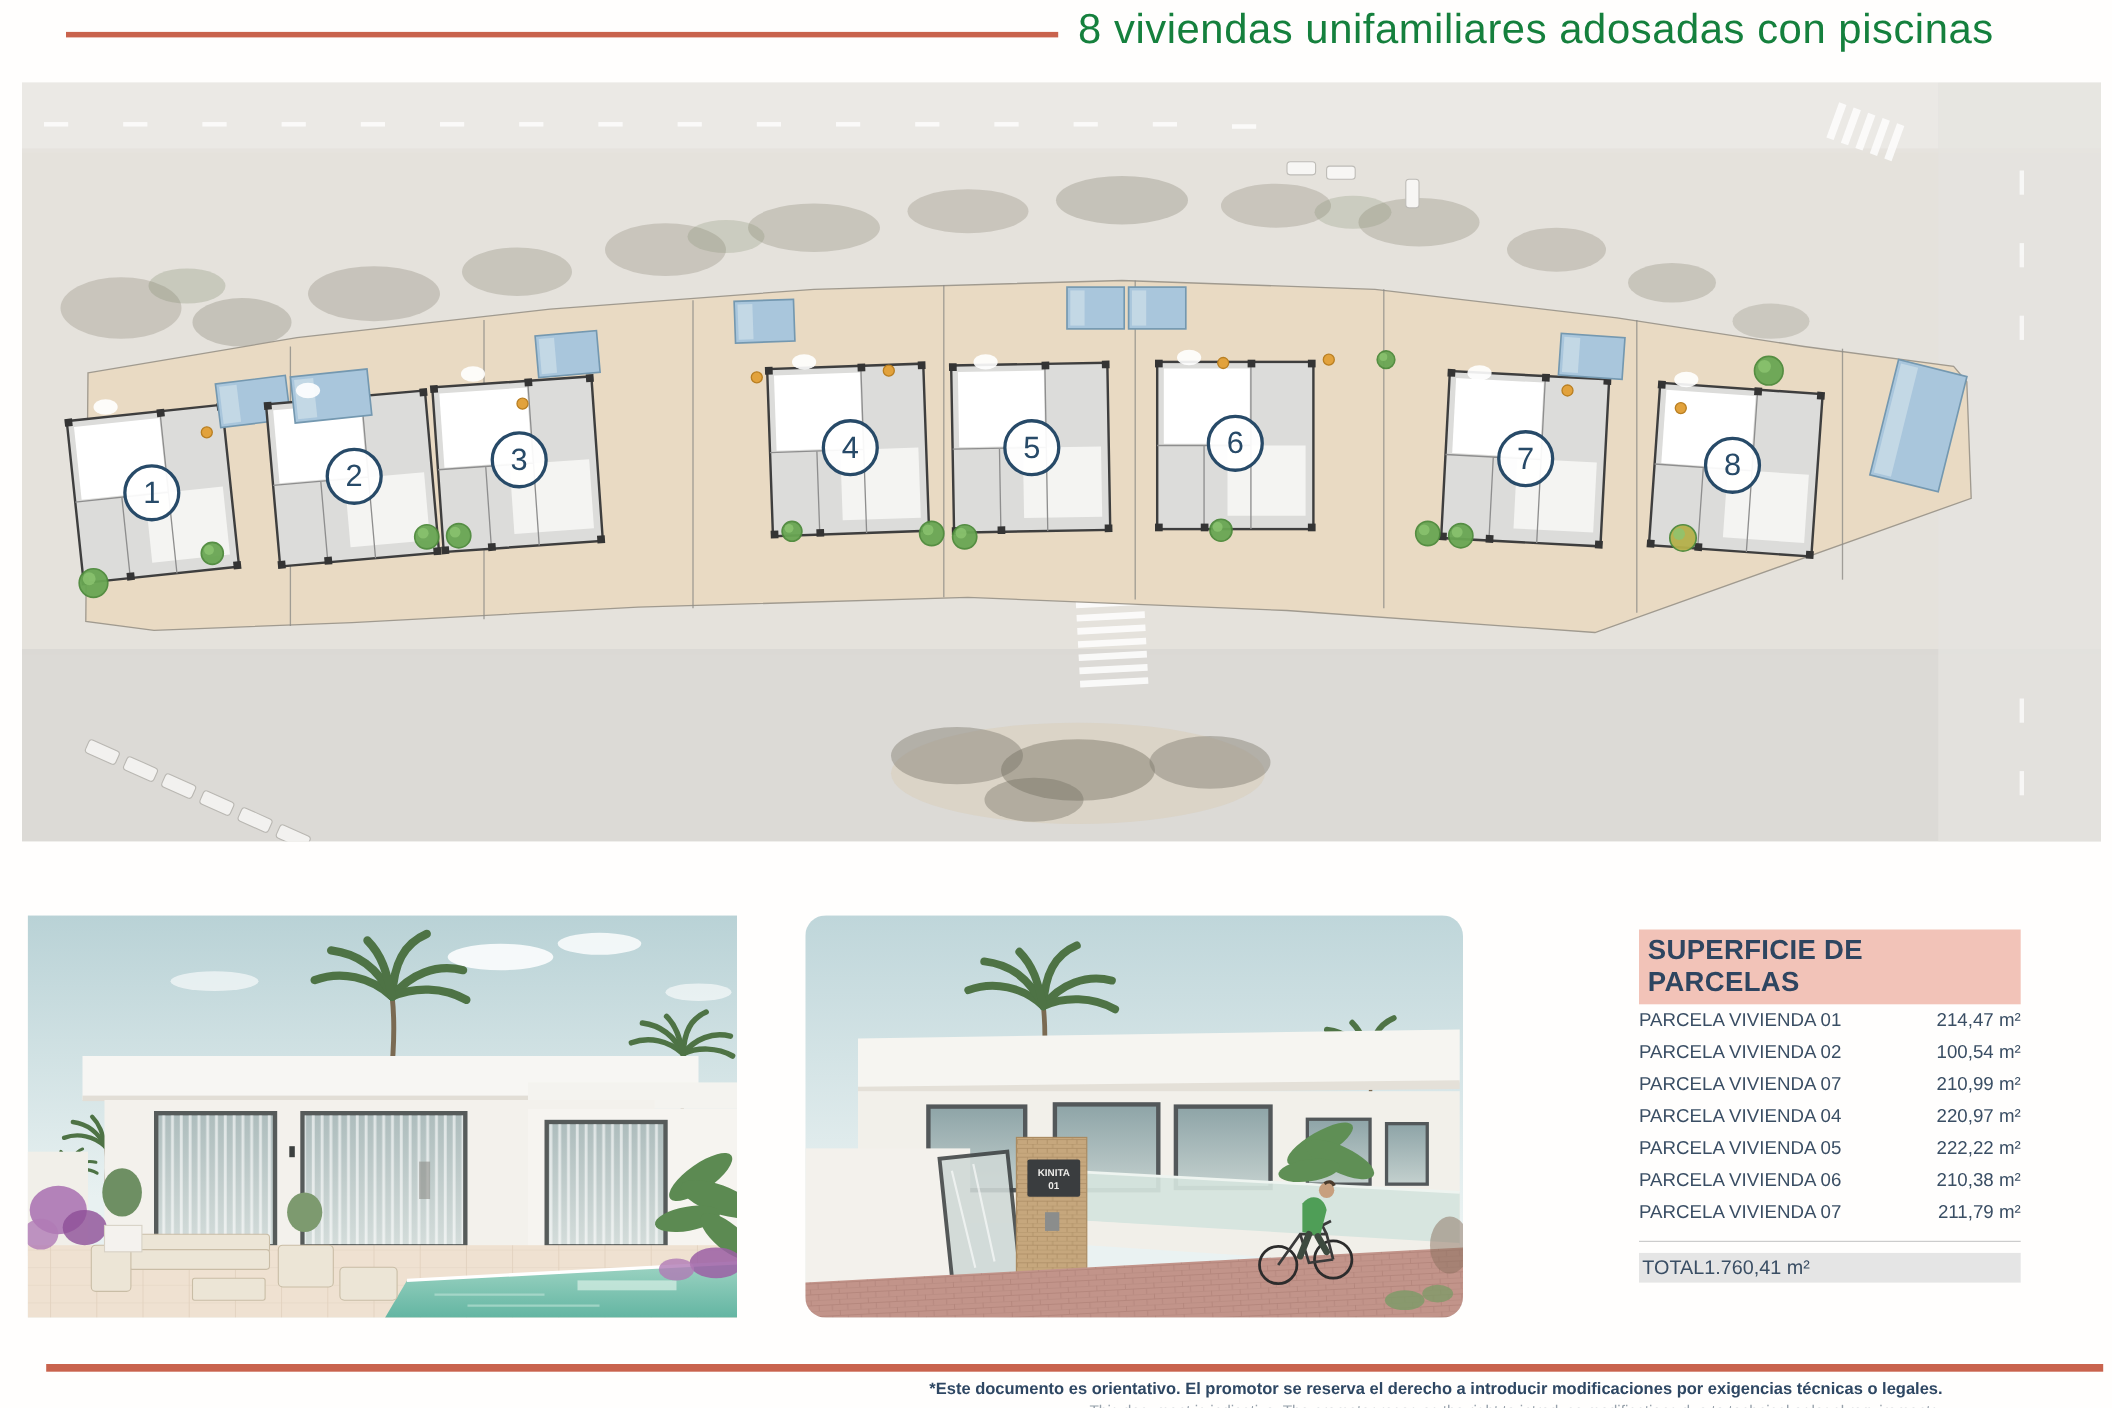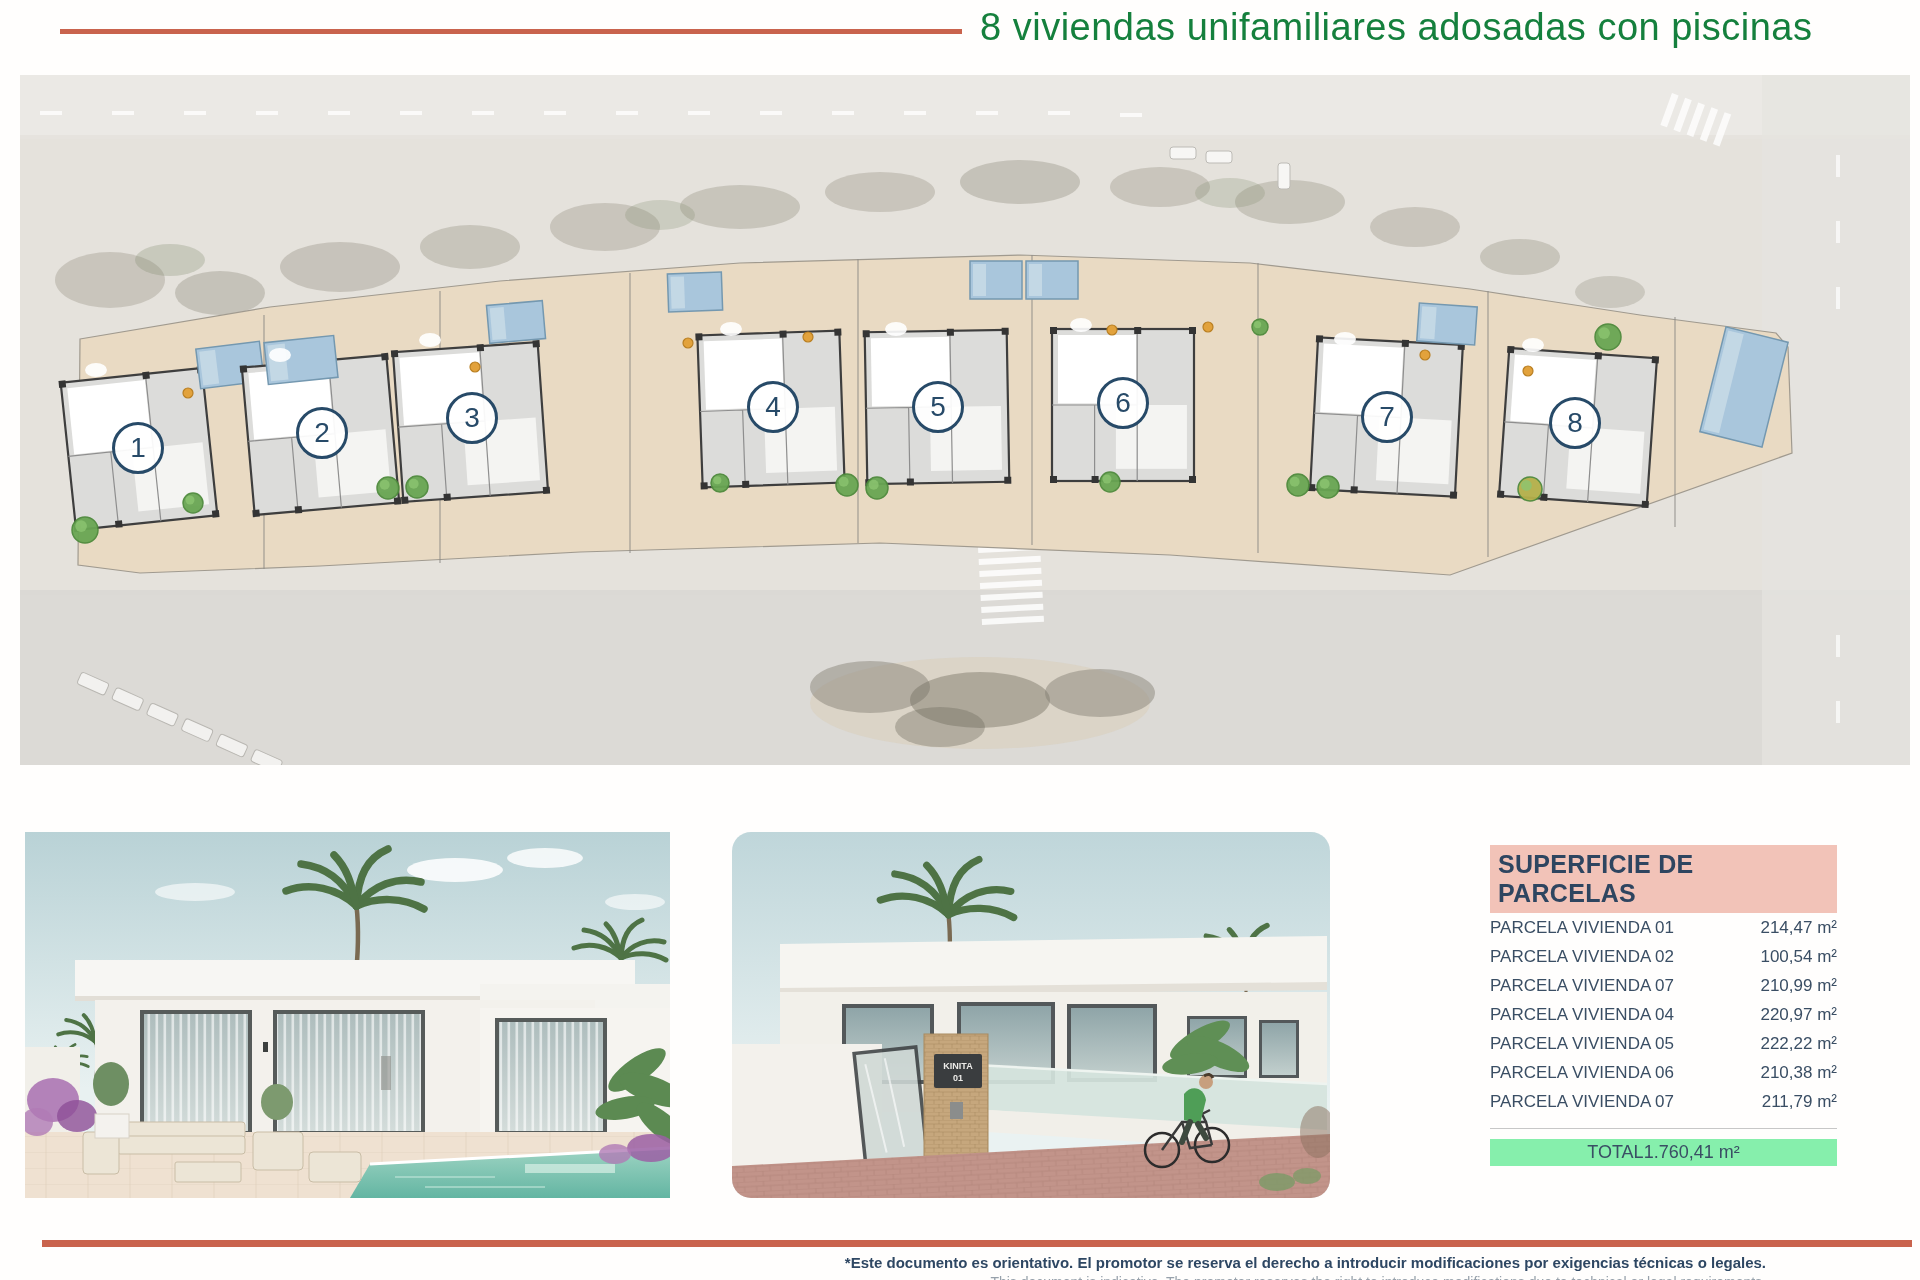--- a/index.html
+++ b/index.html
@@ -20,21 +20,21 @@
   .photo1{left:25px;top:832px;width:645px;height:366px;}
   .photo2{left:732px;top:832px;width:598px;height:366px;border-radius:19px;}
   
   .parcels{position:absolute;left:1490px;top:845px;width:347px;color:#3a4e64;font-size:17px;}
   .parcels-header{display:inline-block;background:#f2c3b8;color:#2e4560;font-size:25px;font-weight:600;
                   padding:5px 12px 5px 8px;letter-spacing:.3px;}
   .parcel-rows{}
   .parcel-row{display:flex;justify-content:space-between;line-height:29px;}
   .parcel-row .val{font-variant-numeric:tabular-nums;}
   .parcel-divider{border:none;border-top:1px solid #c7c7c7;margin:12px 0 10px 0;}
-  .parcel-total{display:flex;justify-content:center;align-items:center;background:#86efac;
+  .parcel-total{display:flex;justify-content:flex-start;align-items:center;background:#e5e5e5;
                 padding:3px 3px;font-size:18px;}
   .parcel-total .val{font-size:18px;}
   
   .footer-rule{position:absolute;left:42px;top:1240px;width:1870px;height:7px;background:#c9634d;}
   .disclaimer{position:absolute;right:154px;top:1253px;text-align:right;white-space:nowrap;}
   .disclaimer-es{font-size:15px;font-weight:700;color:#2e4763;line-height:19px;}
   .disclaimer-en{font-size:14px;color:#97a1ab;line-height:18px;margin-top:1px;}
 </style>
 </head>
 <body>

